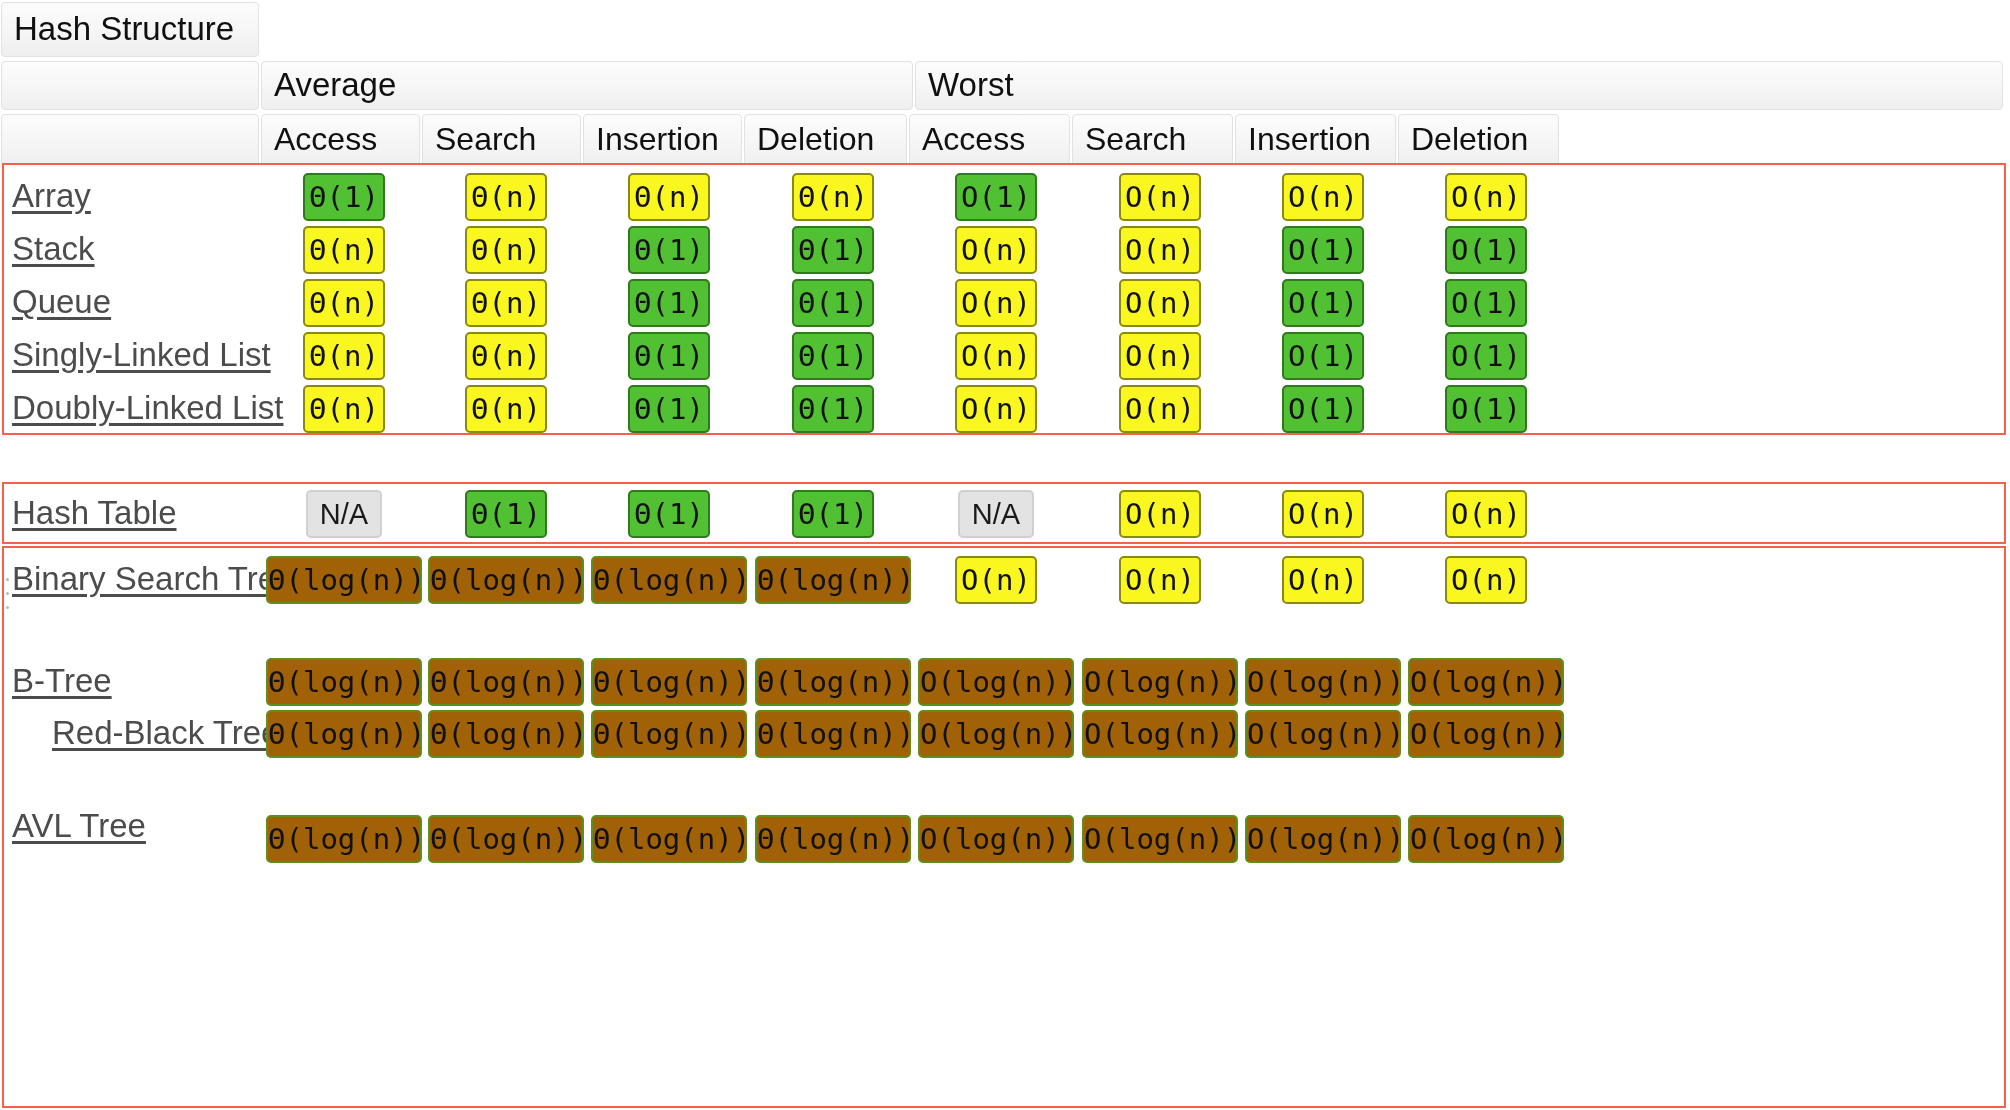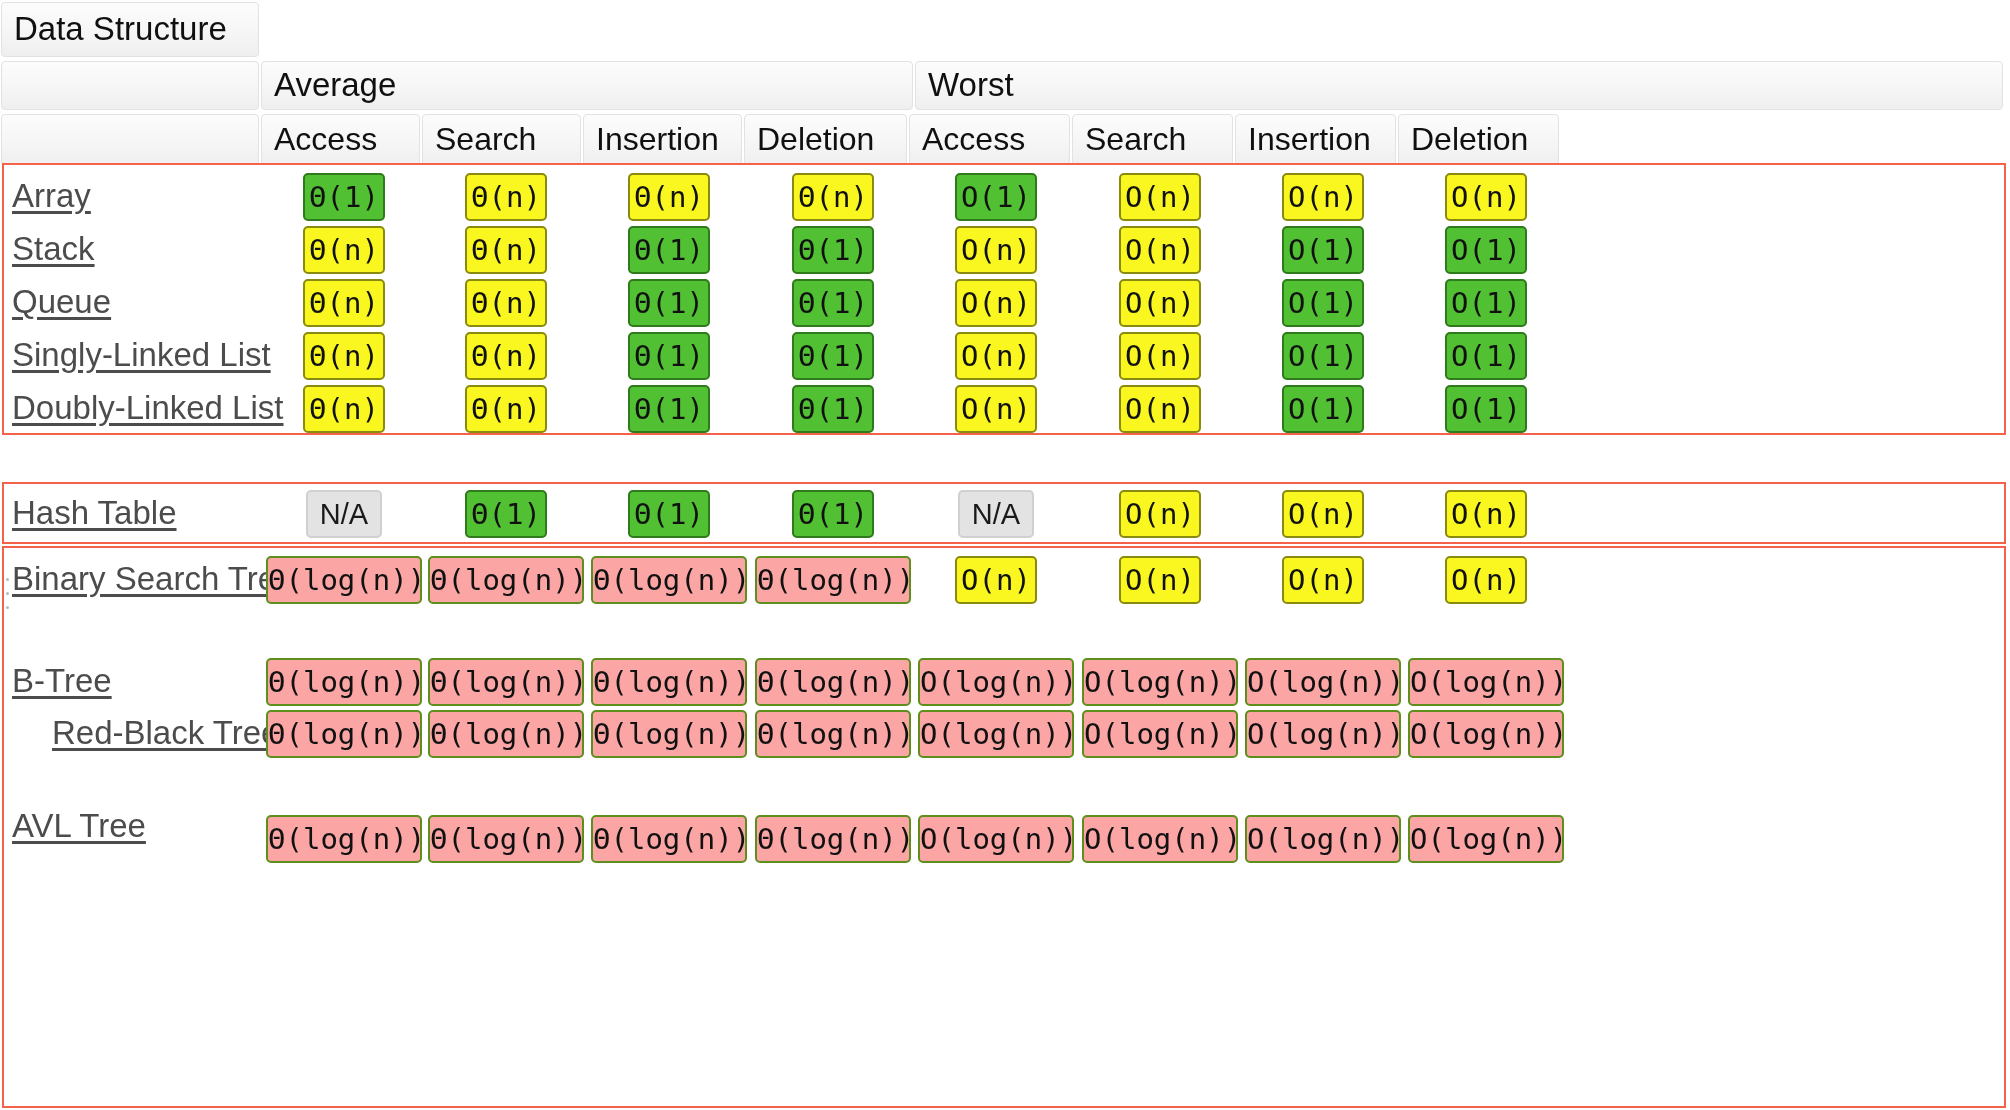--- a/index.html
+++ b/index.html
@@ -90,21 +90,21 @@
     line-height: 44px;
     text-align: center;
     color: #111111;
     border: 2px solid;
     white-space: nowrap;
     overflow: hidden;
   }
 
   .c-yellow { background: #f9f71f; border-color: #8a8a10; }
   .c-green  { background: #52c033; border-color: #2f7a1b; }
-  .c-lime   { background: #fca5a5; border-color: #5e8f1c; }
+  .c-lime   { background: #a16207; border-color: #5e8f1c; }
   .c-na     { background: #e3e3e3; border-color: #d0d0d0; color: #1a1a1a;
               font-family: "Liberation Sans", sans-serif; font-size: 29px; }
 
   
   .gapdots {
     position: absolute;
     left: 6px;
     width: 6px;
     color: #c8c8c8;
   }
@@ -116,21 +116,21 @@
     border-radius: 50%;
     margin-bottom: 11px;
   }
 </style>
 </head>
 <body>
 
 <div id="page">
 
   <div class="hdr-row" id="hdr-row-1">
-    <div class="hdr-cell" style="width:258px">Data Structure</div>
+    <div class="hdr-cell" style="width:258px">Hash Structure</div>
   </div>
 
   <div class="hdr-row" id="hdr-row-2">
     <div class="hdr-cell blank" style="width:258px"></div>
     <div class="hdr-cell" style="width:652px">Average</div>
     <div class="hdr-cell" style="width:1088px">Worst</div>
   </div>
 
   <div class="hdr-row" id="hdr-row-3">
     <div class="hdr-cell blank" style="width:258px"></div>

